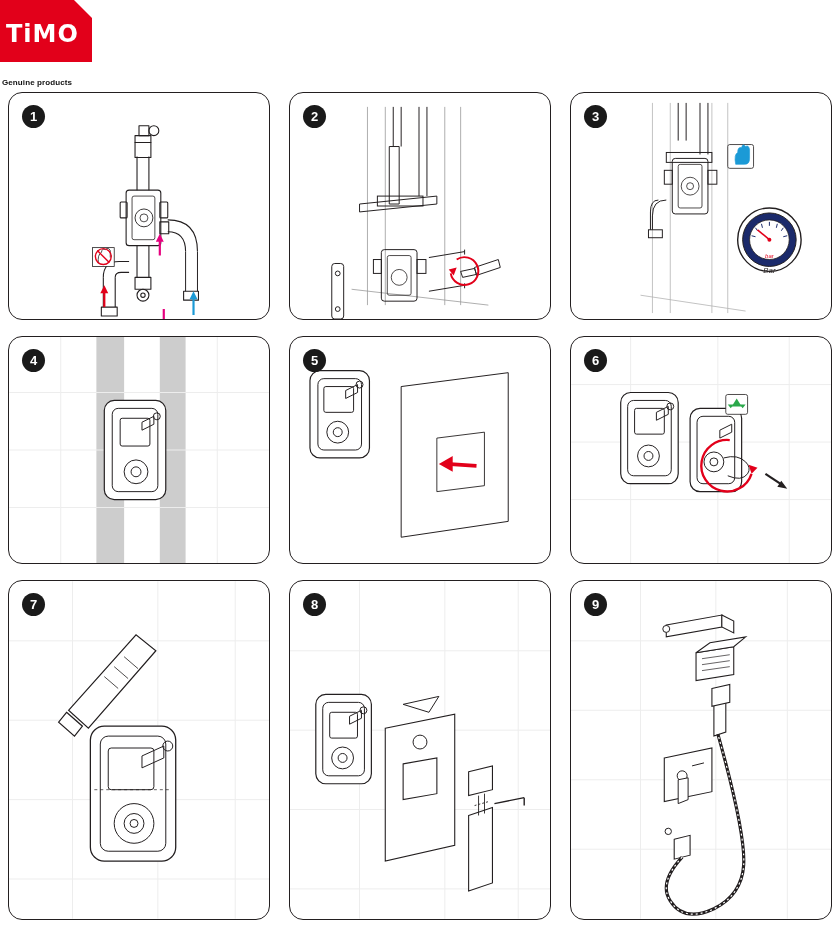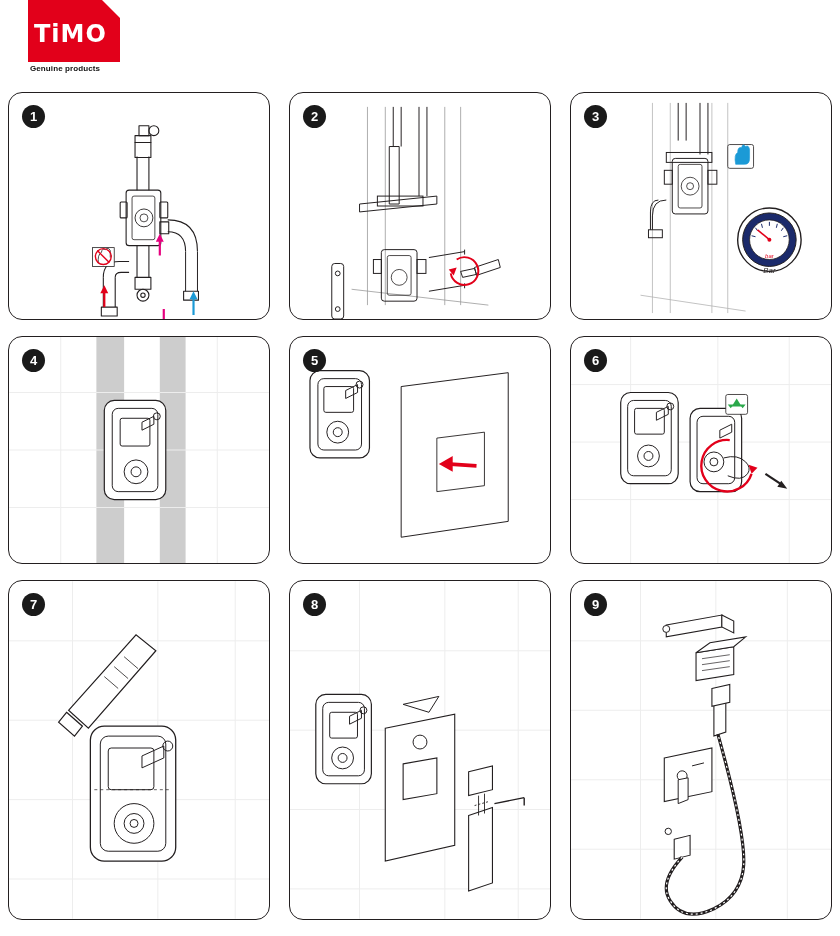--- a/index.html
+++ b/index.html
@@ -15,21 +15,20 @@
     overflow: hidden;
   }
 
   
   .brand {
     position: absolute;
     left: 0;
     top: 0;
     width: 92px;
     height: 80px;
-    margin-left: 28px;
   }
   .brand-mark {
     position: relative;
     width: 92px;
     height: 62px;
     background: #e2001a;
     overflow: hidden;
   }
   .brand-mark .notch {
     position: absolute;
@@ -46,21 +45,21 @@
     top: 20px;
     color: #ffffff;
     font-size: 24px;
     font-weight: bold;
     letter-spacing: 1px;
     font-family: "DejaVu Sans", sans-serif;
   }
   .brand-sub {
     position: absolute;
     left: 2px;
-    top: 64px;
+    top: 78px;
     font-size: 8px;
     font-weight: bold;
     color: #111111;
     letter-spacing: 0.1px;
   }
 
   
   .grid {
     position: absolute;
     left: 8px;

